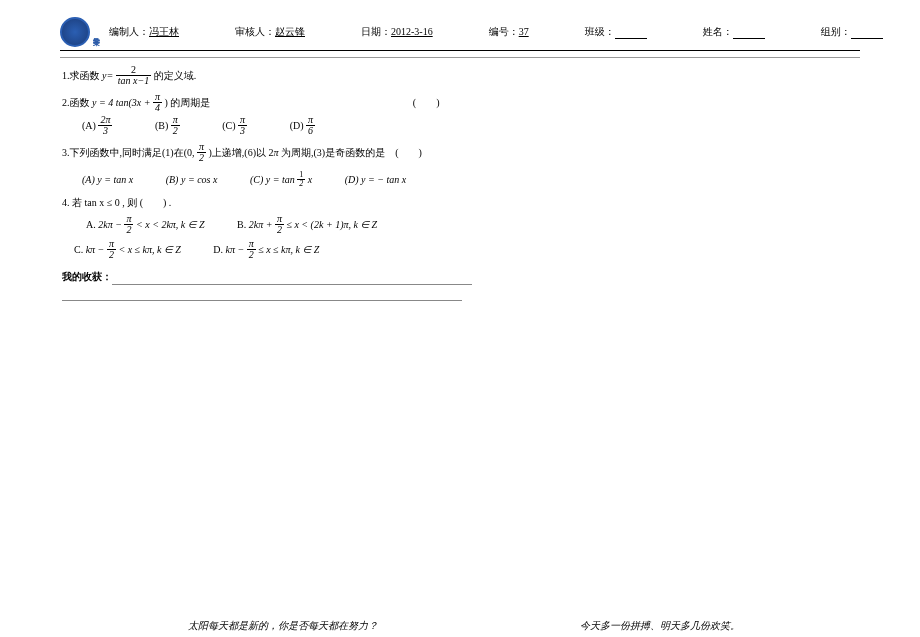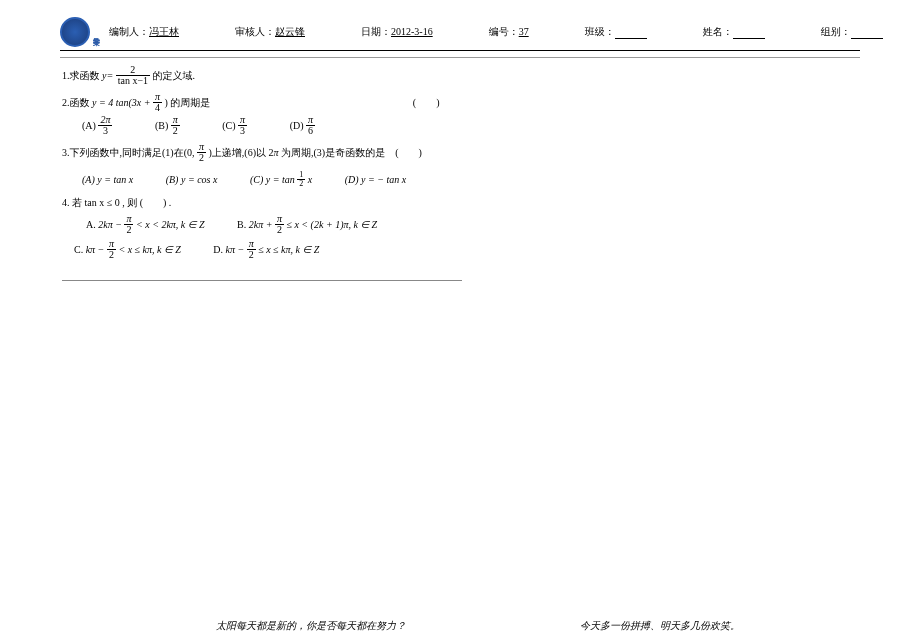--- a/index.html
+++ b/index.html
@@ -85,20 +85,21 @@
       top: -1px;
     }
     .frac .num {
       display: block;
       border-bottom: 1px solid #000;
       padding: 0 2px;
     }
     .frac .den {
       display: block;
       padding: 0 2px;
+      font-style: italic;
     }
     .options {
       margin-left: 20px;
       margin-top: 2px;
     }
     .options .opt {
       display: inline-block;
       margin-right: 40px;
       font-family: "Times New Roman", serif;
     }
@@ -132,21 +133,21 @@
     .footer {
       position: absolute;
       bottom: 18px;
       width: 920px;
       font-size: 10px;
       font-family: "KaiTi", "楷体", serif;
       font-style: italic;
     }
     .footer-left {
       position: absolute;
-      left: 216px;
+      left: 188px;
     }
     .footer-right {
       position: absolute;
       left: 580px;
       text-align: center;
     }
     .divider-h {
       border-bottom: 1px solid #999;
       margin: 2px 60px;
     }
@@ -269,19 +270,22 @@
         <span>C.</span>
         <span class="italic">kπ − </span><span class="frac"><span class="num italic">π</span><span class="den">2</span></span><span class="italic"> &lt; x ≤ kπ, k ∈ Z</span>
       </span>
       <span class="opt">
         <span>D.</span>
         <span class="italic">kπ − </span><span class="frac"><span class="num italic">π</span><span class="den">2</span></span><span class="italic"> ≤ x ≤ kπ, k ∈ Z</span>
       </span>
     </div>
   </div>
 
+  <div class="collection">
+    <span>我的收获：</span><span style="font-weight:normal;border-bottom:1px solid #888;display:inline-block;width:360px;height:10px;vertical-align:bottom"></span>
+  </div>
   <div class="collection-line"></div>
 </div>
 
 <div class="footer">
   <span class="footer-left">太阳每天都是新的，你是否每天都在努力？</span>
   <span class="footer-right">今天多一份拼搏、明天多几份欢笑。</span>
 </div>
 
 </body></html>

